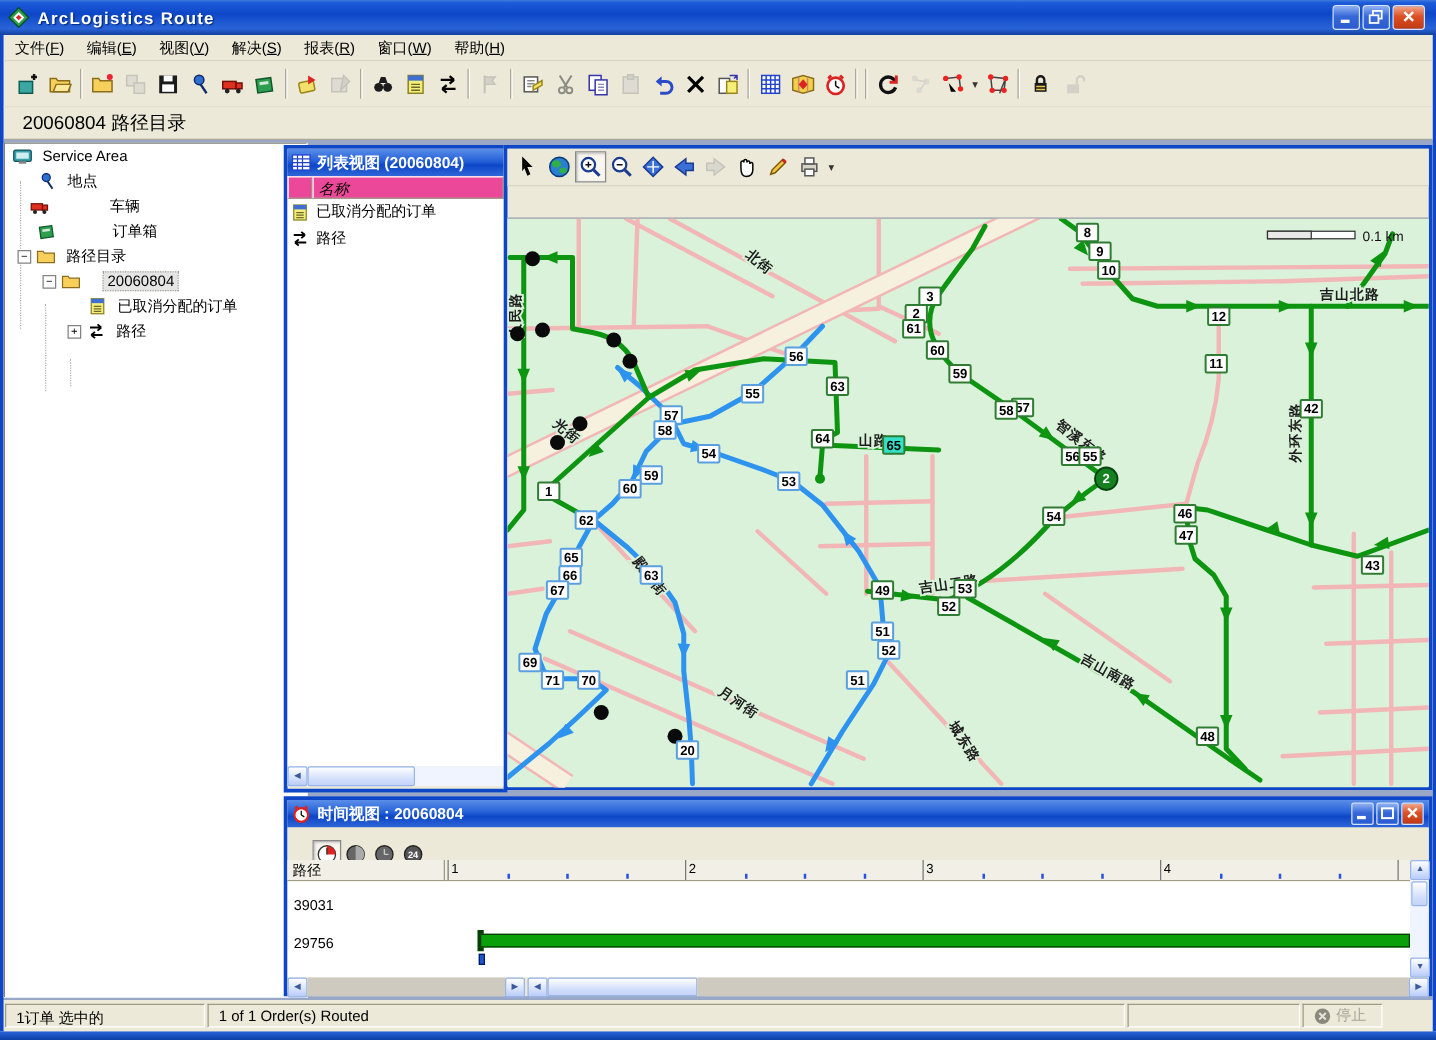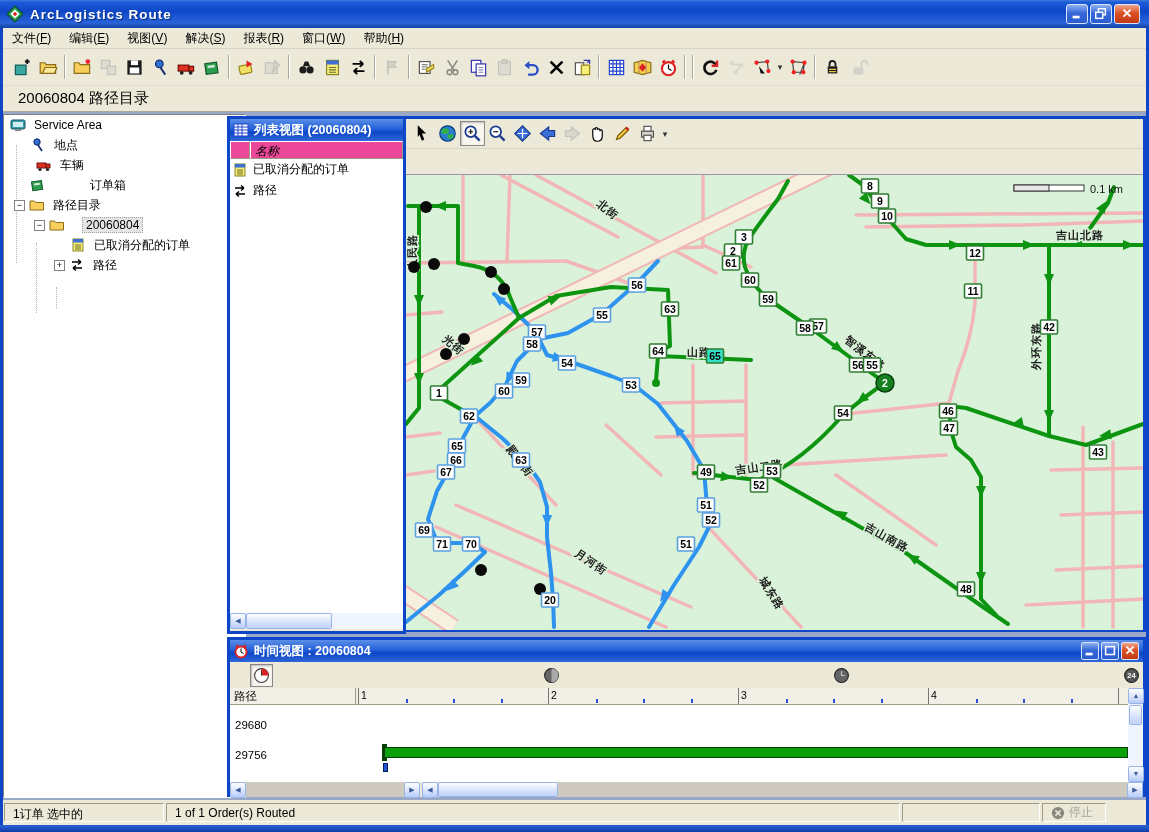--- a/index.html
+++ b/index.html
@@ -71,21 +71,21 @@
   .mtb-btn.pressed { border:1px solid #888; background:#f8f6ee; box-shadow:inset 1px 1px 2px #bbb; }
   .mtb-btn.grayed { opacity:.45; filter:grayscale(1); }
   #map-canvas { position:absolute; left:0; top:55px; width:737px; height:455px; background:#d9f2d9; border-top:1px solid #9a98a8; }
   #map-svg { display:block; }
   .rl { font-family:"Liberation Sans",sans-serif; font-size:11px; font-weight:bold; fill:#1c1c1c;
         paint-order:stroke; stroke:#d9f2d9; stroke-width:3px; letter-spacing:1px; }
   .mnum { font-family:"Liberation Sans",sans-serif; font-size:10.5px; font-weight:bold; fill:#000; text-anchor:middle; }
   .mnumw { fill:#fff; }
   
   #time-win { left:224px; top:525px; width:919px; height:160px; }
-  #time-toolbar { height:26px; background:#ece9d8; display:flex; align-items:center; padding-left:20px;justify-content:space-between; }
+  #time-toolbar { height:42px; background:#ece9d8; display:flex; align-items:center; padding-left:20px; }
   .clk-btn { width:23px; height:23px; display:flex; align-items:center; justify-content:center; border:1px solid transparent; }
   .clk-btn.pressed { border:1px solid #888; background:#f8f6ee; box-shadow:inset 1px 1px 2px #bbb; }
   #time-header { position:absolute; left:0; top:48px; width:898px; height:17px; background:#f2f0e6;
      border-bottom:1px solid #9d9a85; font-size:11.5px; }
   #th-route { position:absolute; left:0; top:0; width:126px; height:17px; border-right:1px solid #9d9a85; padding:1px 4px; }
   .rtick { position:absolute; top:0; height:16px; border-left:1px solid #777; }
   .rtick span { position:absolute; left:2px; top:1px; font-size:10.5px; }
   .rminor { position:absolute; bottom:1px; width:2px; height:4px; background:#2a50e0; }
   #time-content { position:absolute; left:0; top:65px; width:898px; height:77px; background:#fff; font-size:11.5px; }
   #time-vscroll { position:absolute; left:898px; top:48px; width:15px; height:94px; background:#f0f4fe; }
@@ -365,21 +365,21 @@
           </svg></span>
         <span class="tree-label">Service Area</span>
       </div>
       <div class="tree-row" style="padding-left: 26px;">
         <span class="tree-ico"><svg viewBox="0 0 16 16" width="16" height="16">
             <circle cx="7" cy="5" r="3.2" fill="#2f6fd0" stroke="#102a6a"></circle>
             <path d="M8,8 L12,14" stroke="#102a6a" stroke-width="1.6"></path>
           </svg></span>
         <span class="tree-label">地点</span>
       </div>
-      <div class="tree-row" style="padding-left: 32px;">
+      <div class="tree-row" style="padding-left: 20px; gap: 40px;">
         <span class="tree-ico"><svg viewBox="0 0 16 16" width="16" height="16">
             <rect x="1" y="6" width="9" height="5" fill="#e03020" stroke="#701008"></rect>
             <path d="M10,7 h4 v4 h-4 z" fill="#e03020" stroke="#701008"></path>
             <circle cx="4" cy="12.5" r="1.6" fill="#222"></circle>
             <circle cx="11.5" cy="12.5" r="1.6" fill="#222"></circle>
           </svg></span>
         <span class="tree-label">车辆</span>
       </div>
       <div class="tree-row" style="padding-left: 26px; gap: 36px;">
         <span class="tree-ico"><svg viewBox="0 0 16 16" width="16" height="16">
@@ -897,21 +897,21 @@
         <div class="rminor" style="left: 650.5px;"></div>
         <div class="rtick" style="left: 698px;">
           <span>4</span>
         </div>
         <div class="rminor" style="left: 745.5px;"></div>
         <div class="rminor" style="left: 793px;"></div>
         <div class="rminor" style="left: 840.5px;"></div>
         <div class="rtick" style="left: 888px;"></div>
       </div>
     <div id="time-content">
-        <div style="position: absolute; left: 5px; top: 14px;">29680</div>
+        <div style="position: absolute; left: 5px; top: 14px;">39031</div>
         <div style="position: absolute; left: 5px; top: 44px;">29756</div>
         <div style="position: absolute; left: 152px; top: 39px; width: 5px; height: 17px; background: rgb(6, 62, 6);"></div>
         <div style="position: absolute; left: 154px; top: 42px; width: 744px; height: 11px; background: rgb(10, 160, 10); border: 1px solid rgb(6, 62, 6);"></div>
         <div style="position: absolute; left: 153px; top: 58px; width: 5px; height: 9px; background: rgb(34, 85, 204); border: 1px solid rgb(0, 26, 102);"></div>
       </div>
     <div id="time-vscroll">
       <div class="sbtn">▲</div>
       <div class="sthumb" style="height:20px;margin:1px"></div>
       <div class="sbtn" style="position:absolute;bottom:0">▼</div>
     </div>

